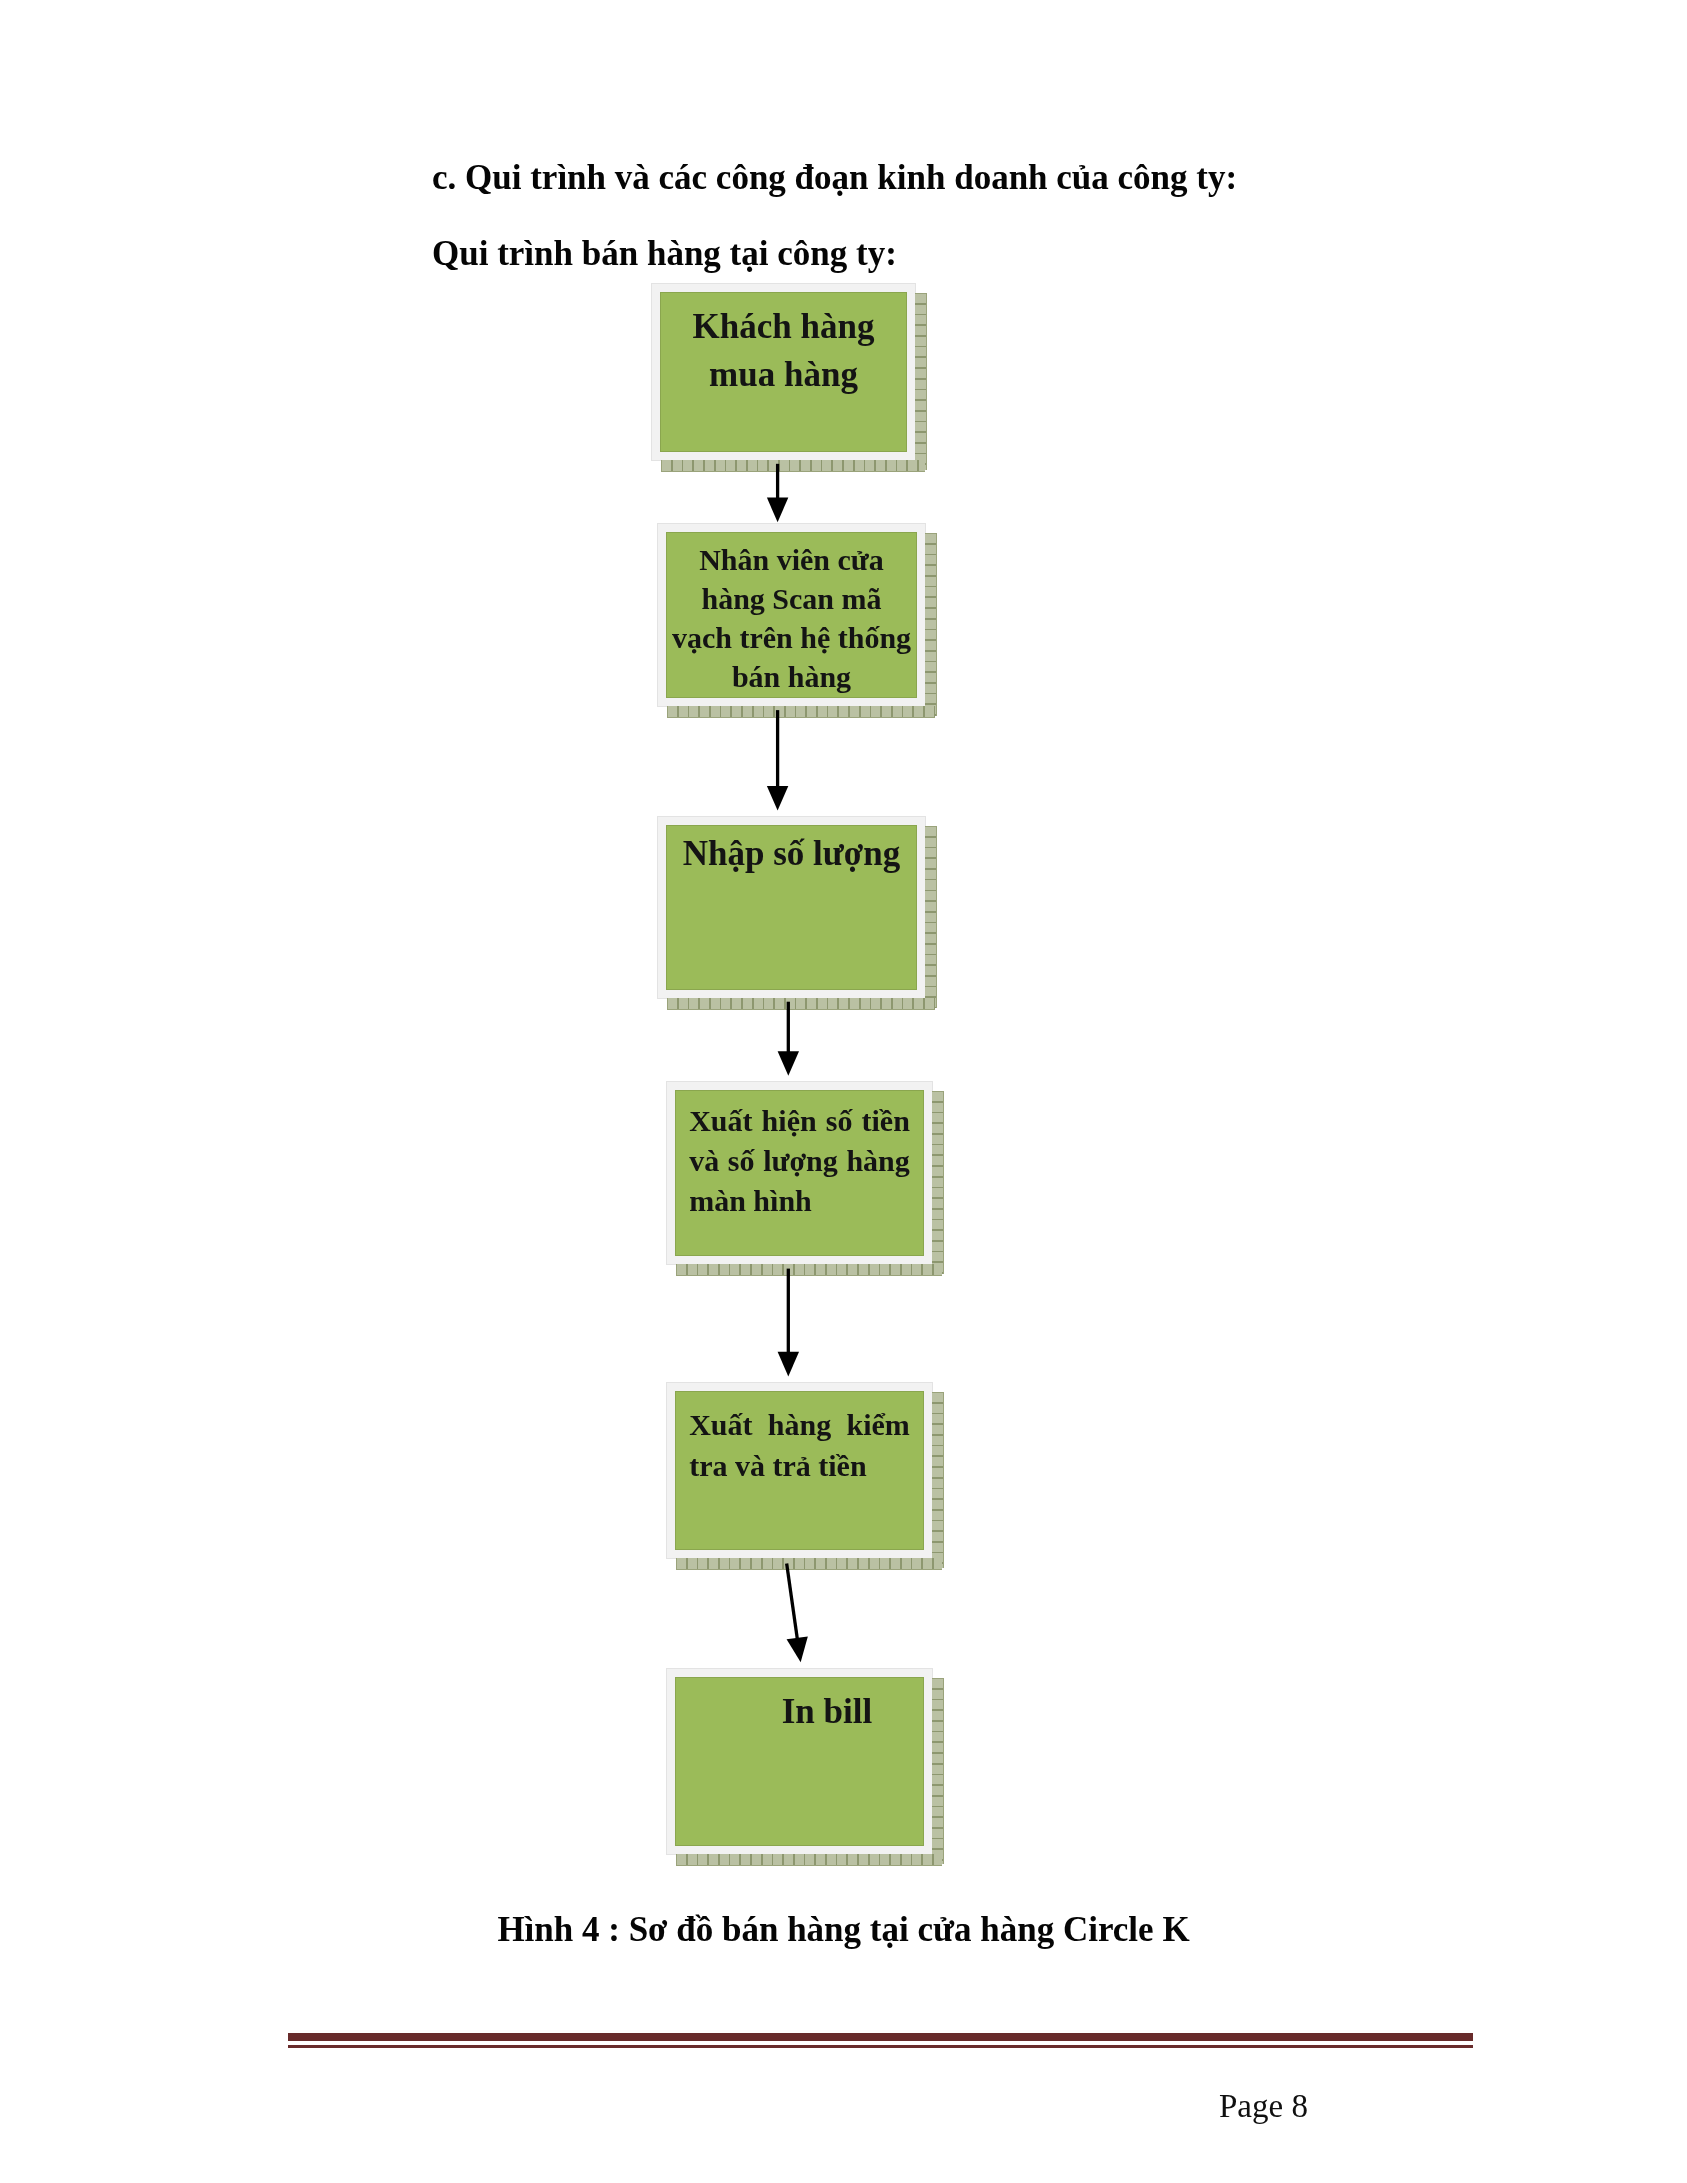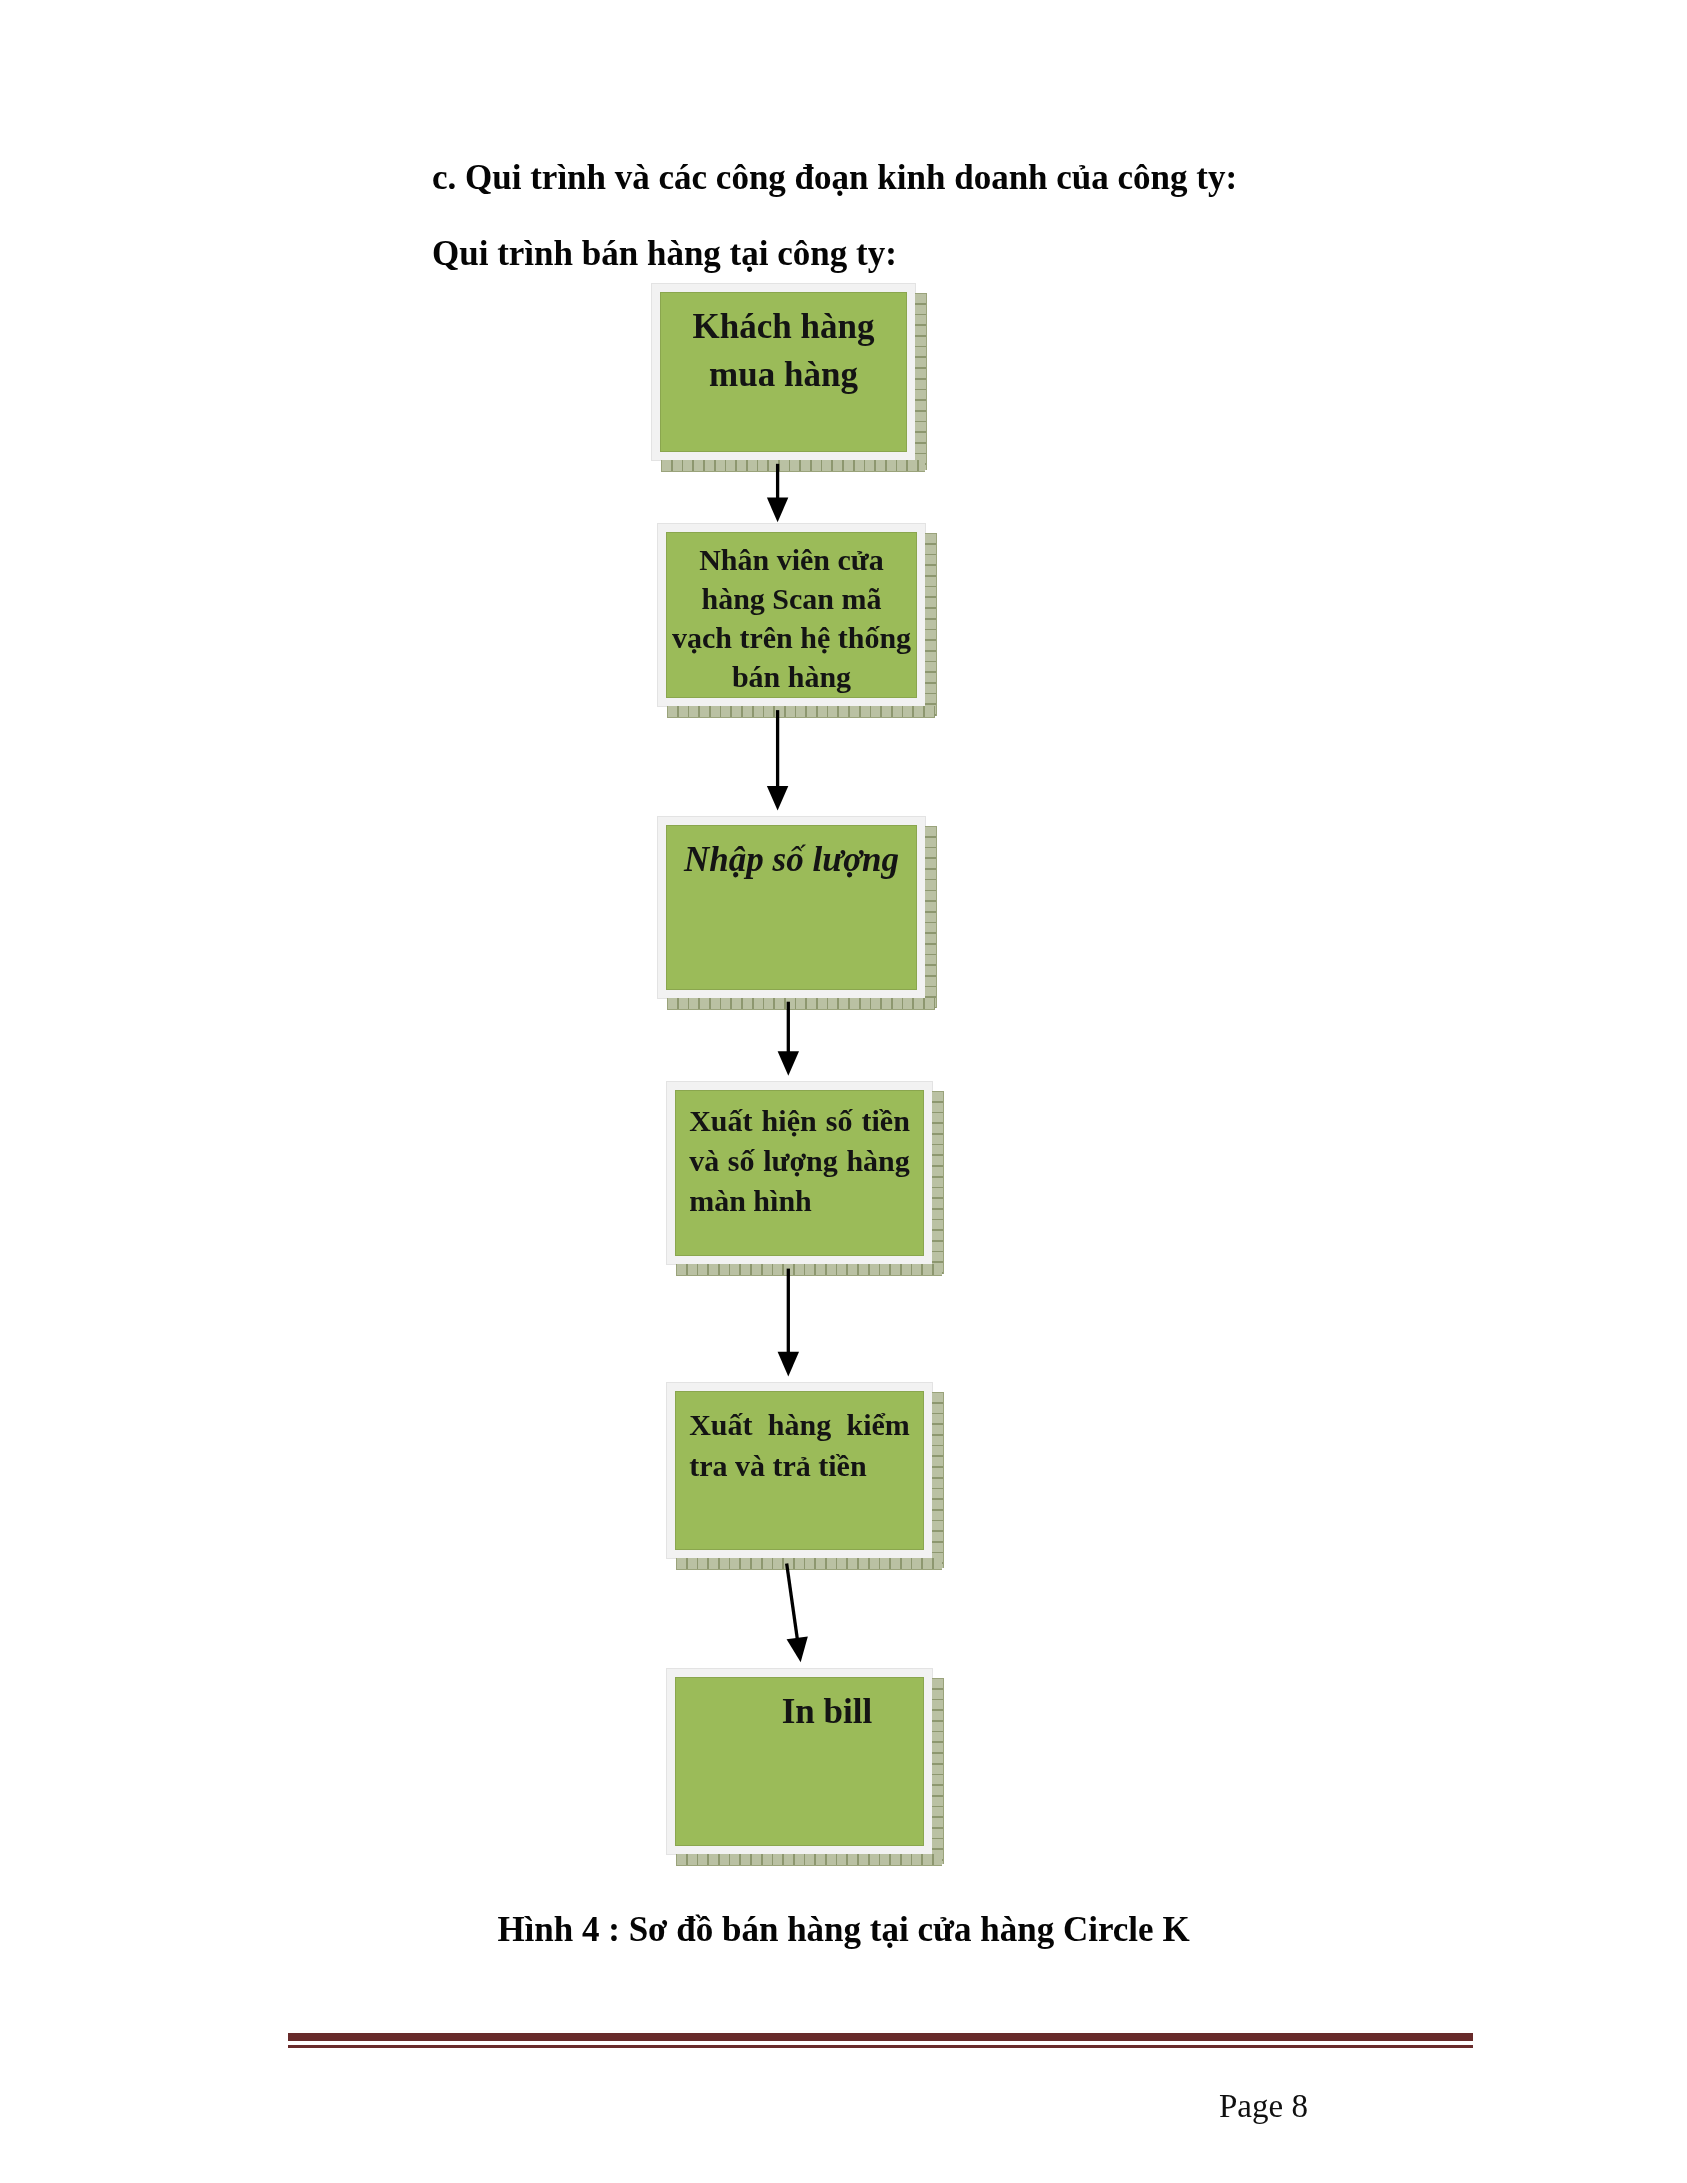--- a/index.html
+++ b/index.html
@@ -61,21 +61,21 @@
     box-sizing:border-box;
     font-weight:bold;
     color:#141414;
     white-space:pre-line;
     overflow:hidden;
   }
   .txt-center{text-align:center;}
   .txt-justify{text-align:justify;}
   #box-1 .box-inner{font-size:35px;line-height:48px;padding-top:10px;}
   #box-2 .box-inner{font-size:30px;line-height:39px;padding-top:6.6px;}
-  #box-3 .box-inner{font-size:35px;line-height:41px;padding-top:13px;font-style:italic;}
+  #box-3 .box-inner{font-size:35px;line-height:41px;padding-top:7px;}
   #box-4 .box-inner{font-size:30px;line-height:40px;padding:10px 13px 0 13px;}
   #box-5 .box-inner{font-size:30px;line-height:41px;padding:11.5px 13px 0 13px;}
   #box-6 .box-inner{font-size:35px;line-height:41px;padding-top:13px;padding-left:55px;}
   
   #arrow-layer{
     position:absolute;left:0;top:0;width:1687px;height:2183px;
     pointer-events:none;
   }
   
   #figure-caption{

